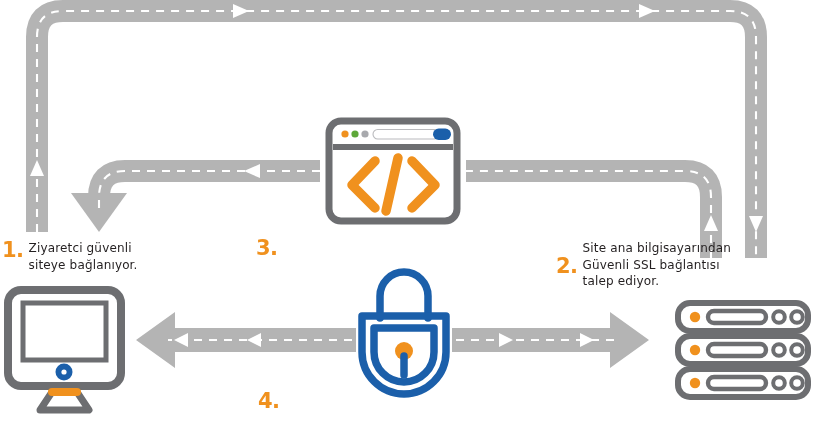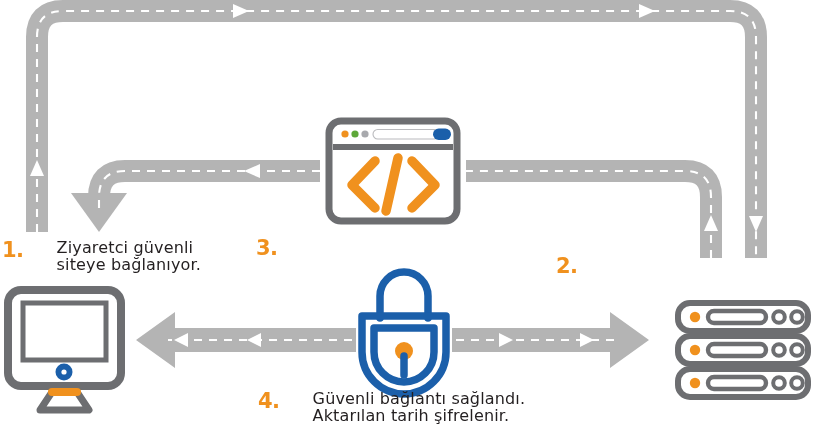--- a/index.html
+++ b/index.html
@@ -33,25 +33,24 @@
   .caption .num {
     color: #F0911E;
     font-weight: bold;
     font-size: 21px;
     line-height: 20px;
     letter-spacing: -0.5px;
     flex: 0 0 auto;
   }
   .caption .lines {
     color: #231f20;
-    font-size: 16px;
+    font-size: 12px;
     line-height: 16.5px;
     letter-spacing: 0.15px;
     white-space: pre;
-    margin-left: 28px;
   }
   #caption-1 { left: 2px;   top: 240px; }
   #caption-3 { left: 256px; top: 238px; }
   #caption-2 { left: 556px; top: 240px; }
   #caption-4 { left: 258px; top: 391px; }
   #caption-2 .num { margin-top: 16px; }
 </style>
 </head>
 <body>
 
@@ -183,21 +182,22 @@
     <span class="lines">Ziyaretci güvenli
 siteye bağlanıyor.</span>
   </div>
 
   <div class="caption" id="caption-3">
     <span class="num">3.</span>
   </div>
 
   <div class="caption" id="caption-2">
     <span class="num">2.</span>
+    <span class="lines">Site ana bilgisayarından
+Güvenli SSL bağlantısı
+talep ediyor.</span>
   </div>
 
   <div class="caption" id="caption-4">
     <span class="num">4.</span>
-    <span class="lines">Güvenli bağlantı sağlandı.
-Aktarılan tarih şifrelenir.</span>
   </div>
 
 </div>
 
 </body></html>

